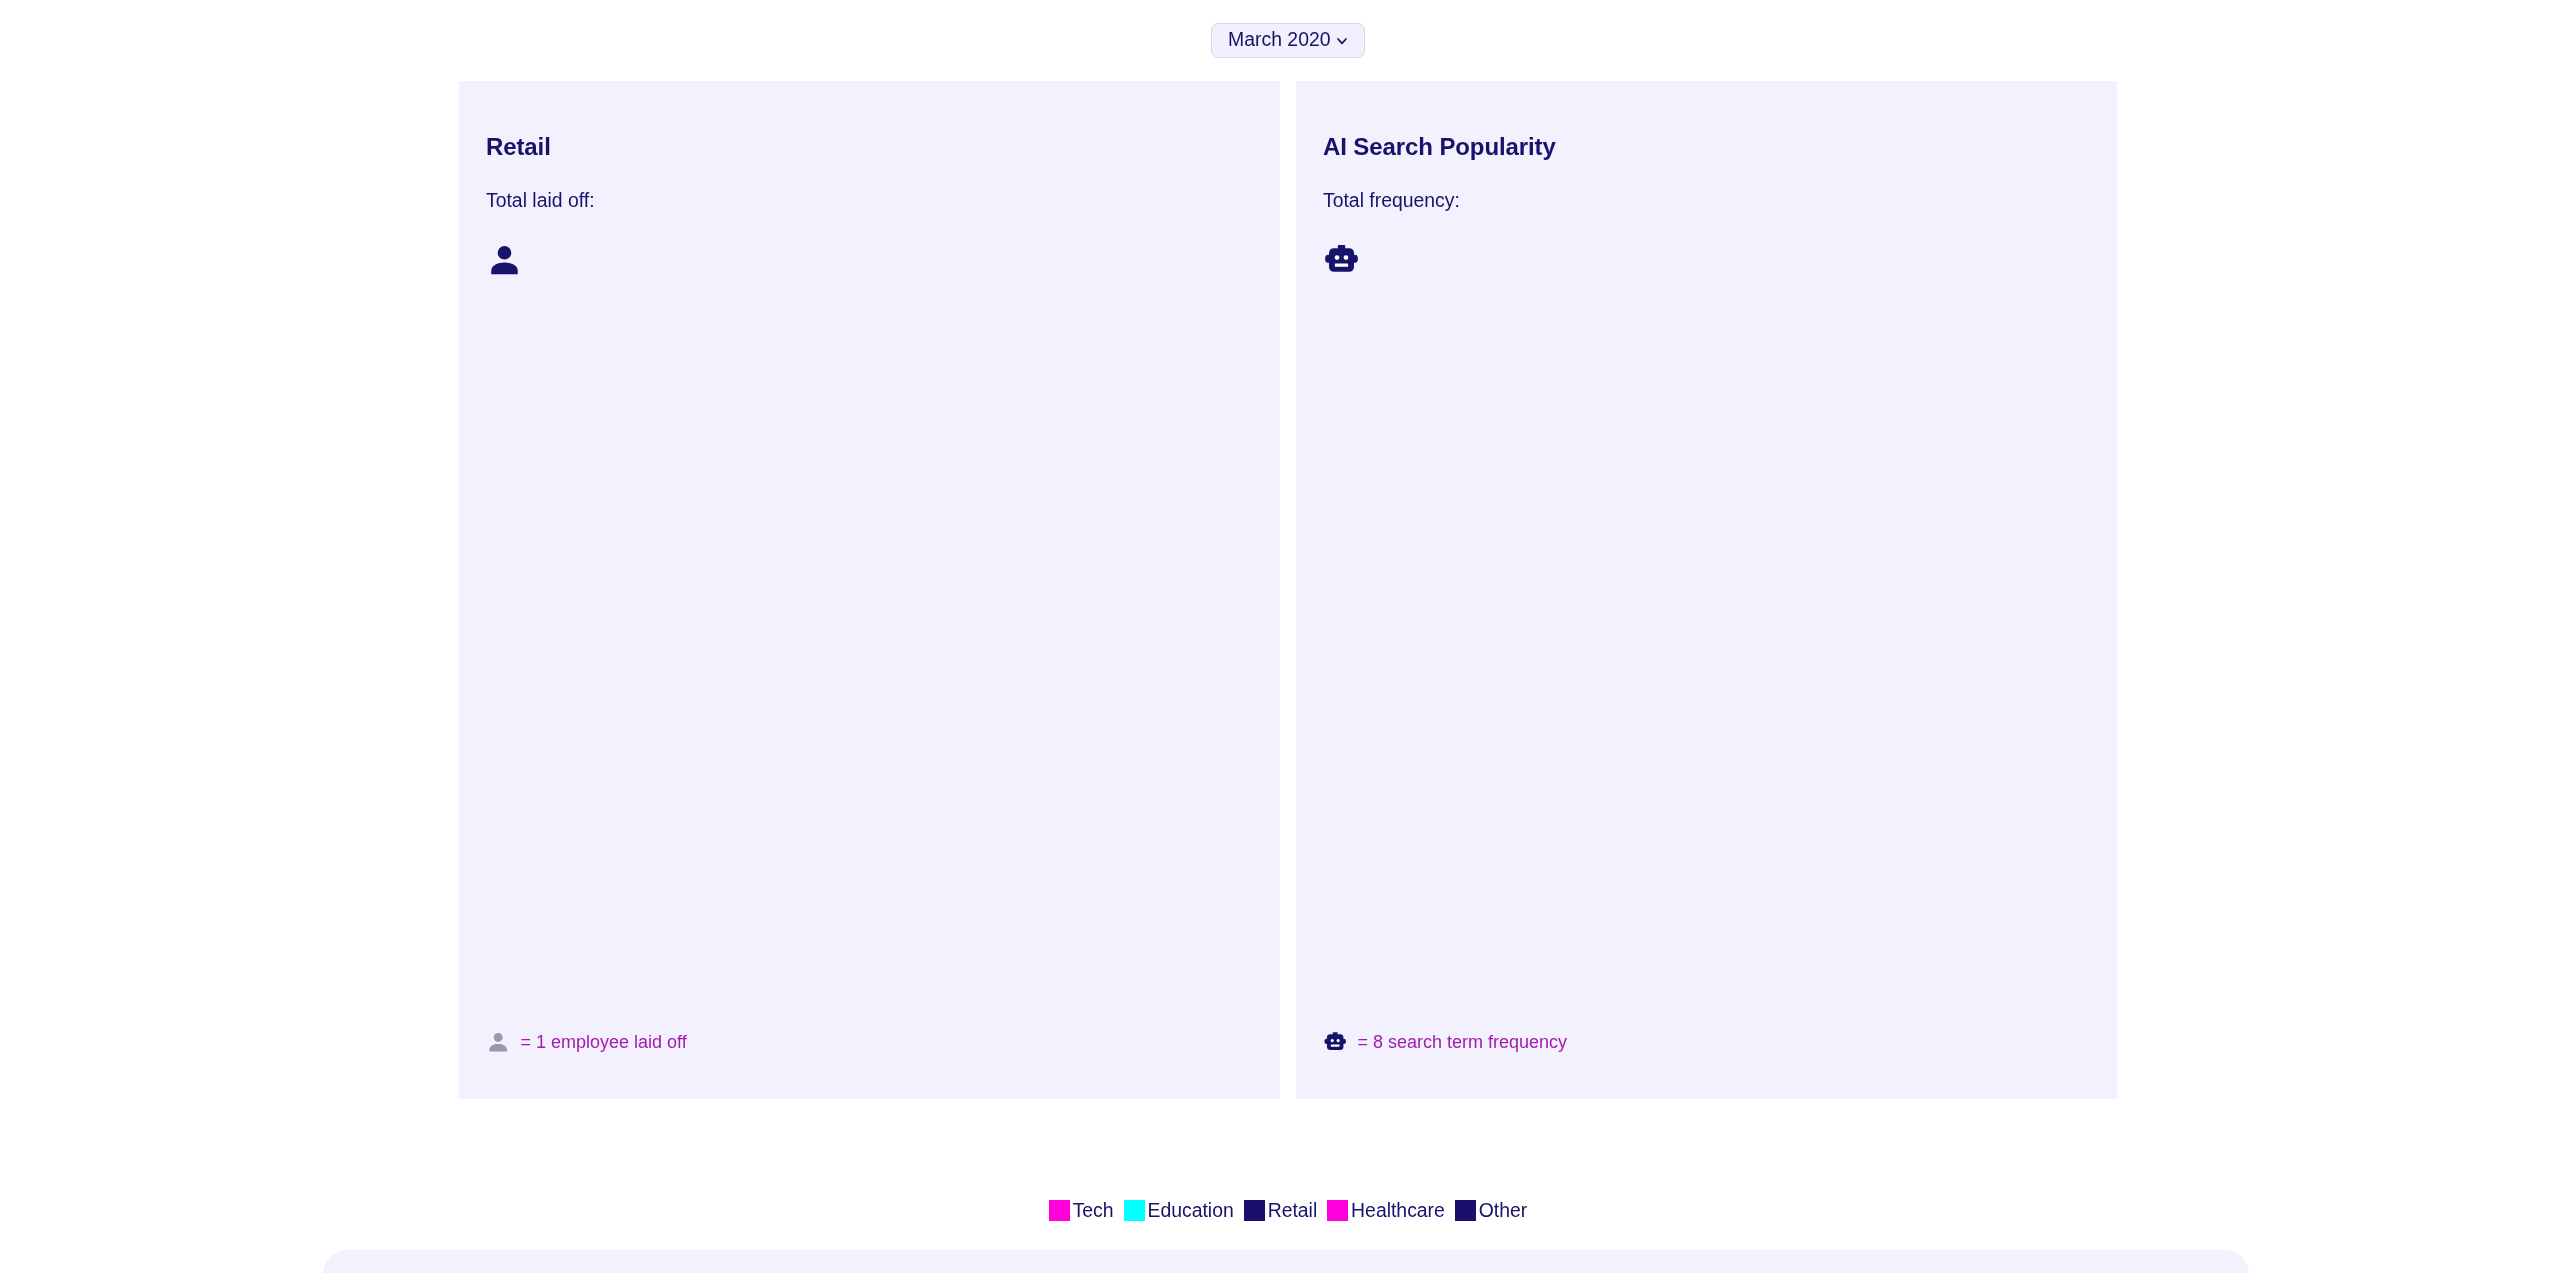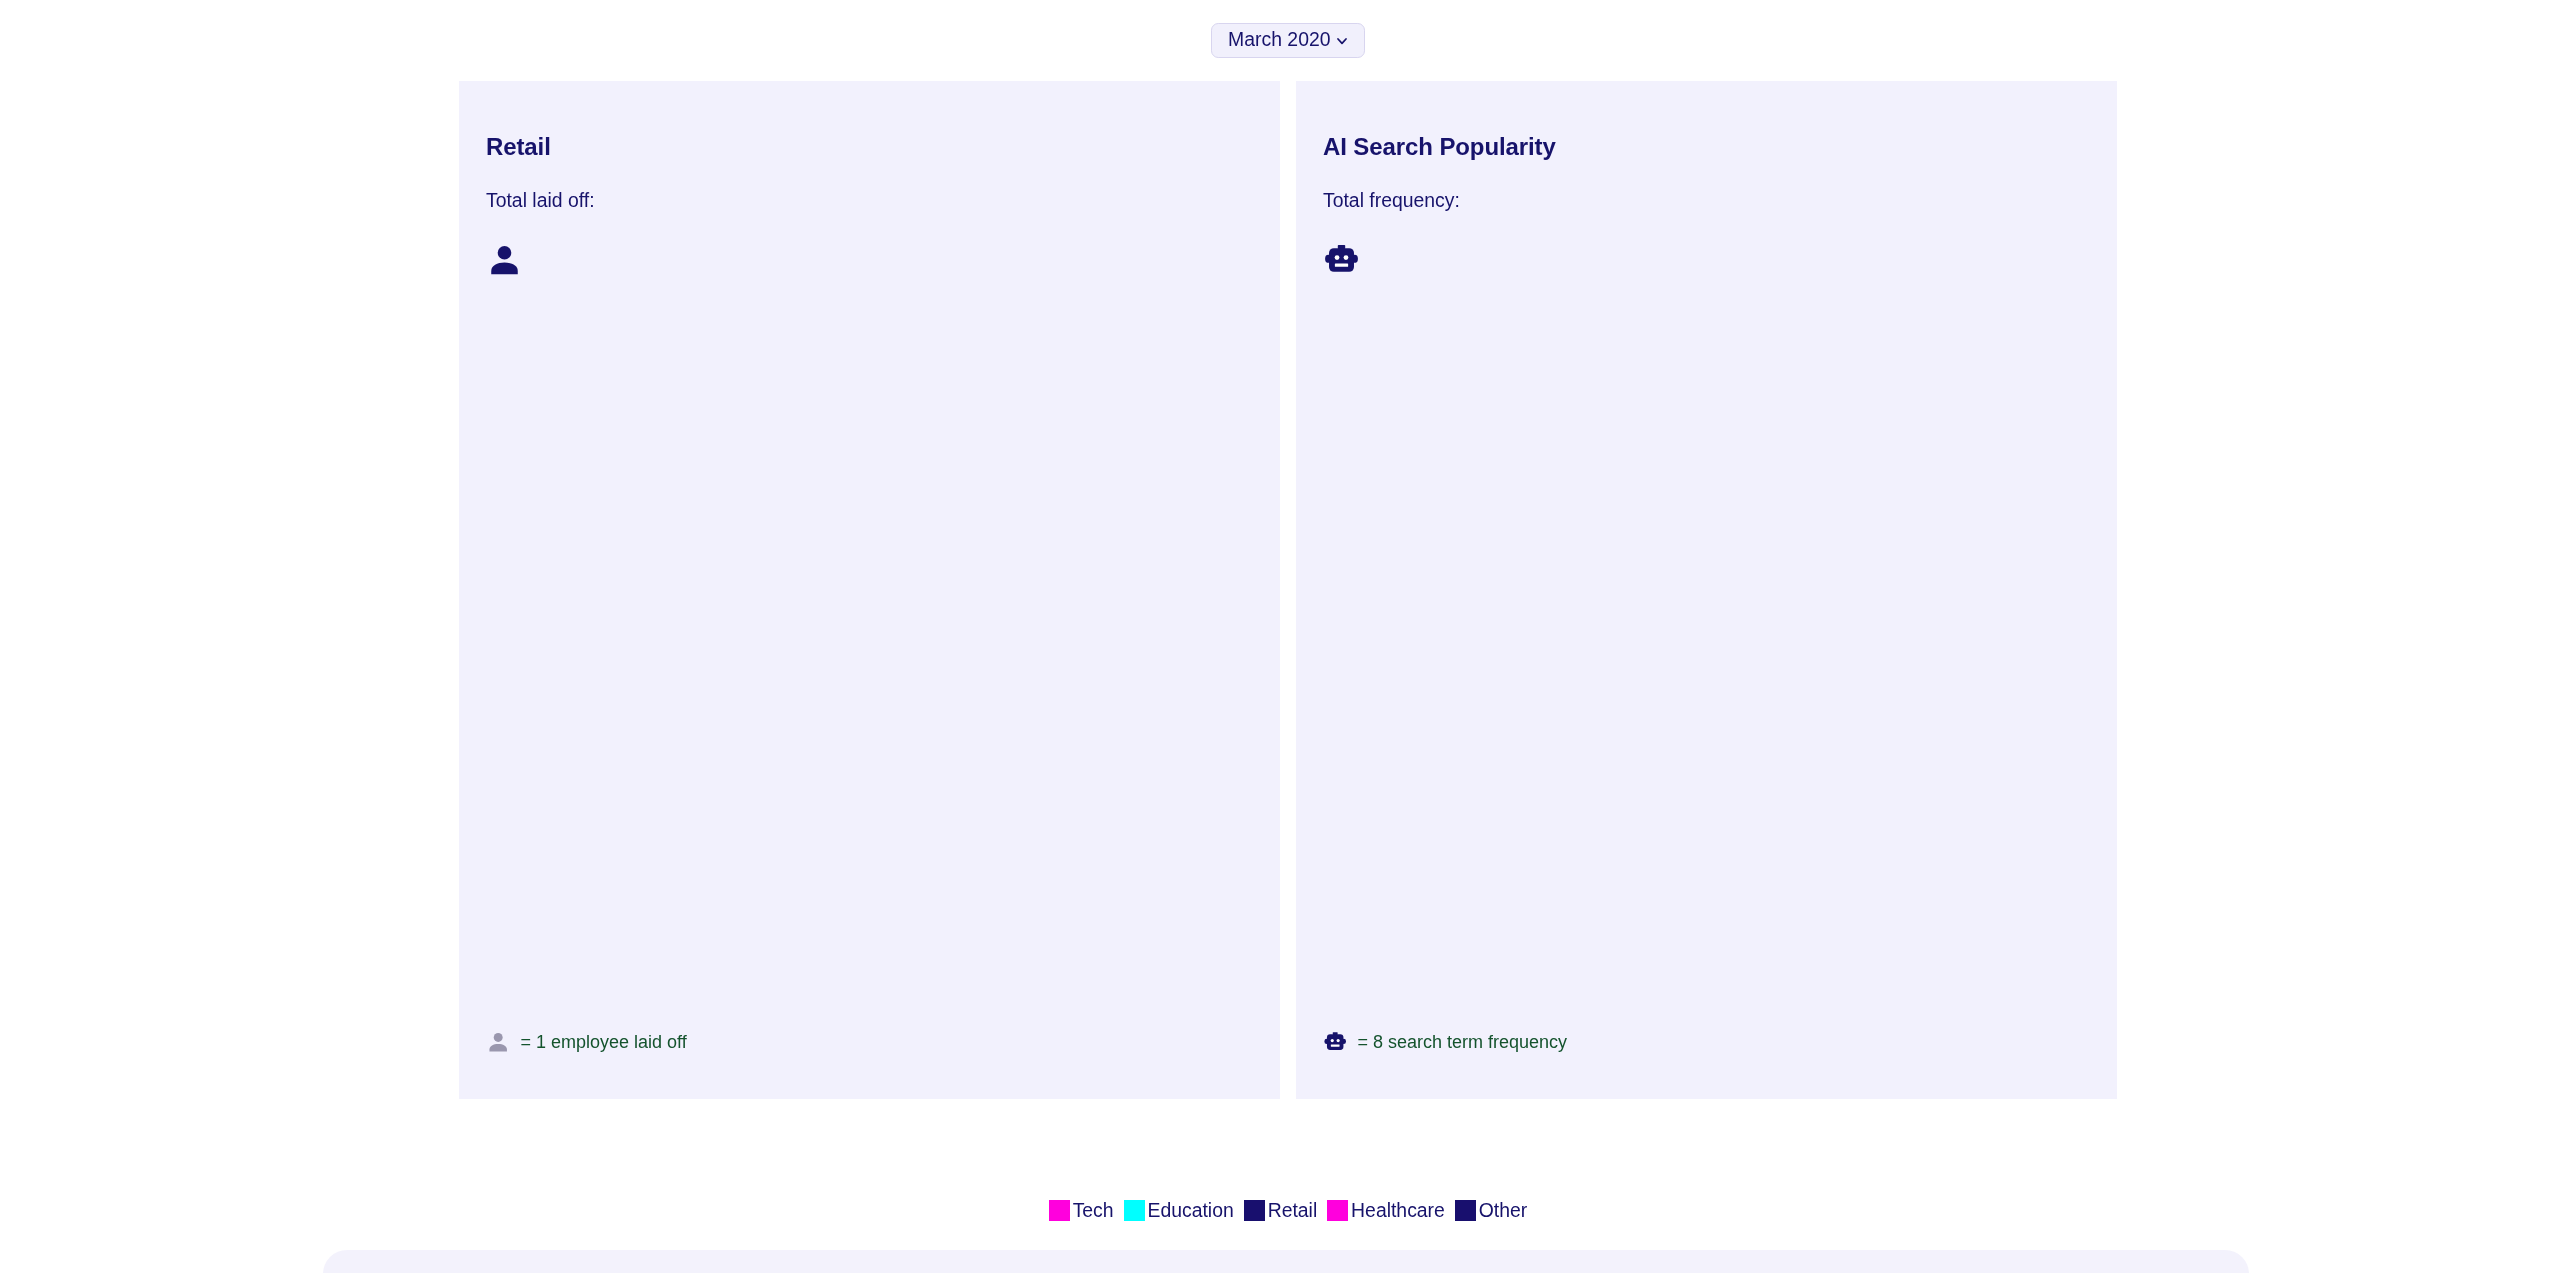--- a/index.html
+++ b/index.html
@@ -100,21 +100,21 @@
   }
 
   
   .card-key {
     position: absolute;
     left: 27px;
     bottom: 45px;
     display: flex;
     align-items: center;
     gap: 10px;
-    color: #14532d;
+    color: #a21caf;
     font-size: 18px;
     line-height: 1;
   }
   .card-key .key-icon {
     width: 24.4px;
     height: 24.4px;
     display: block;
   }
 
   

